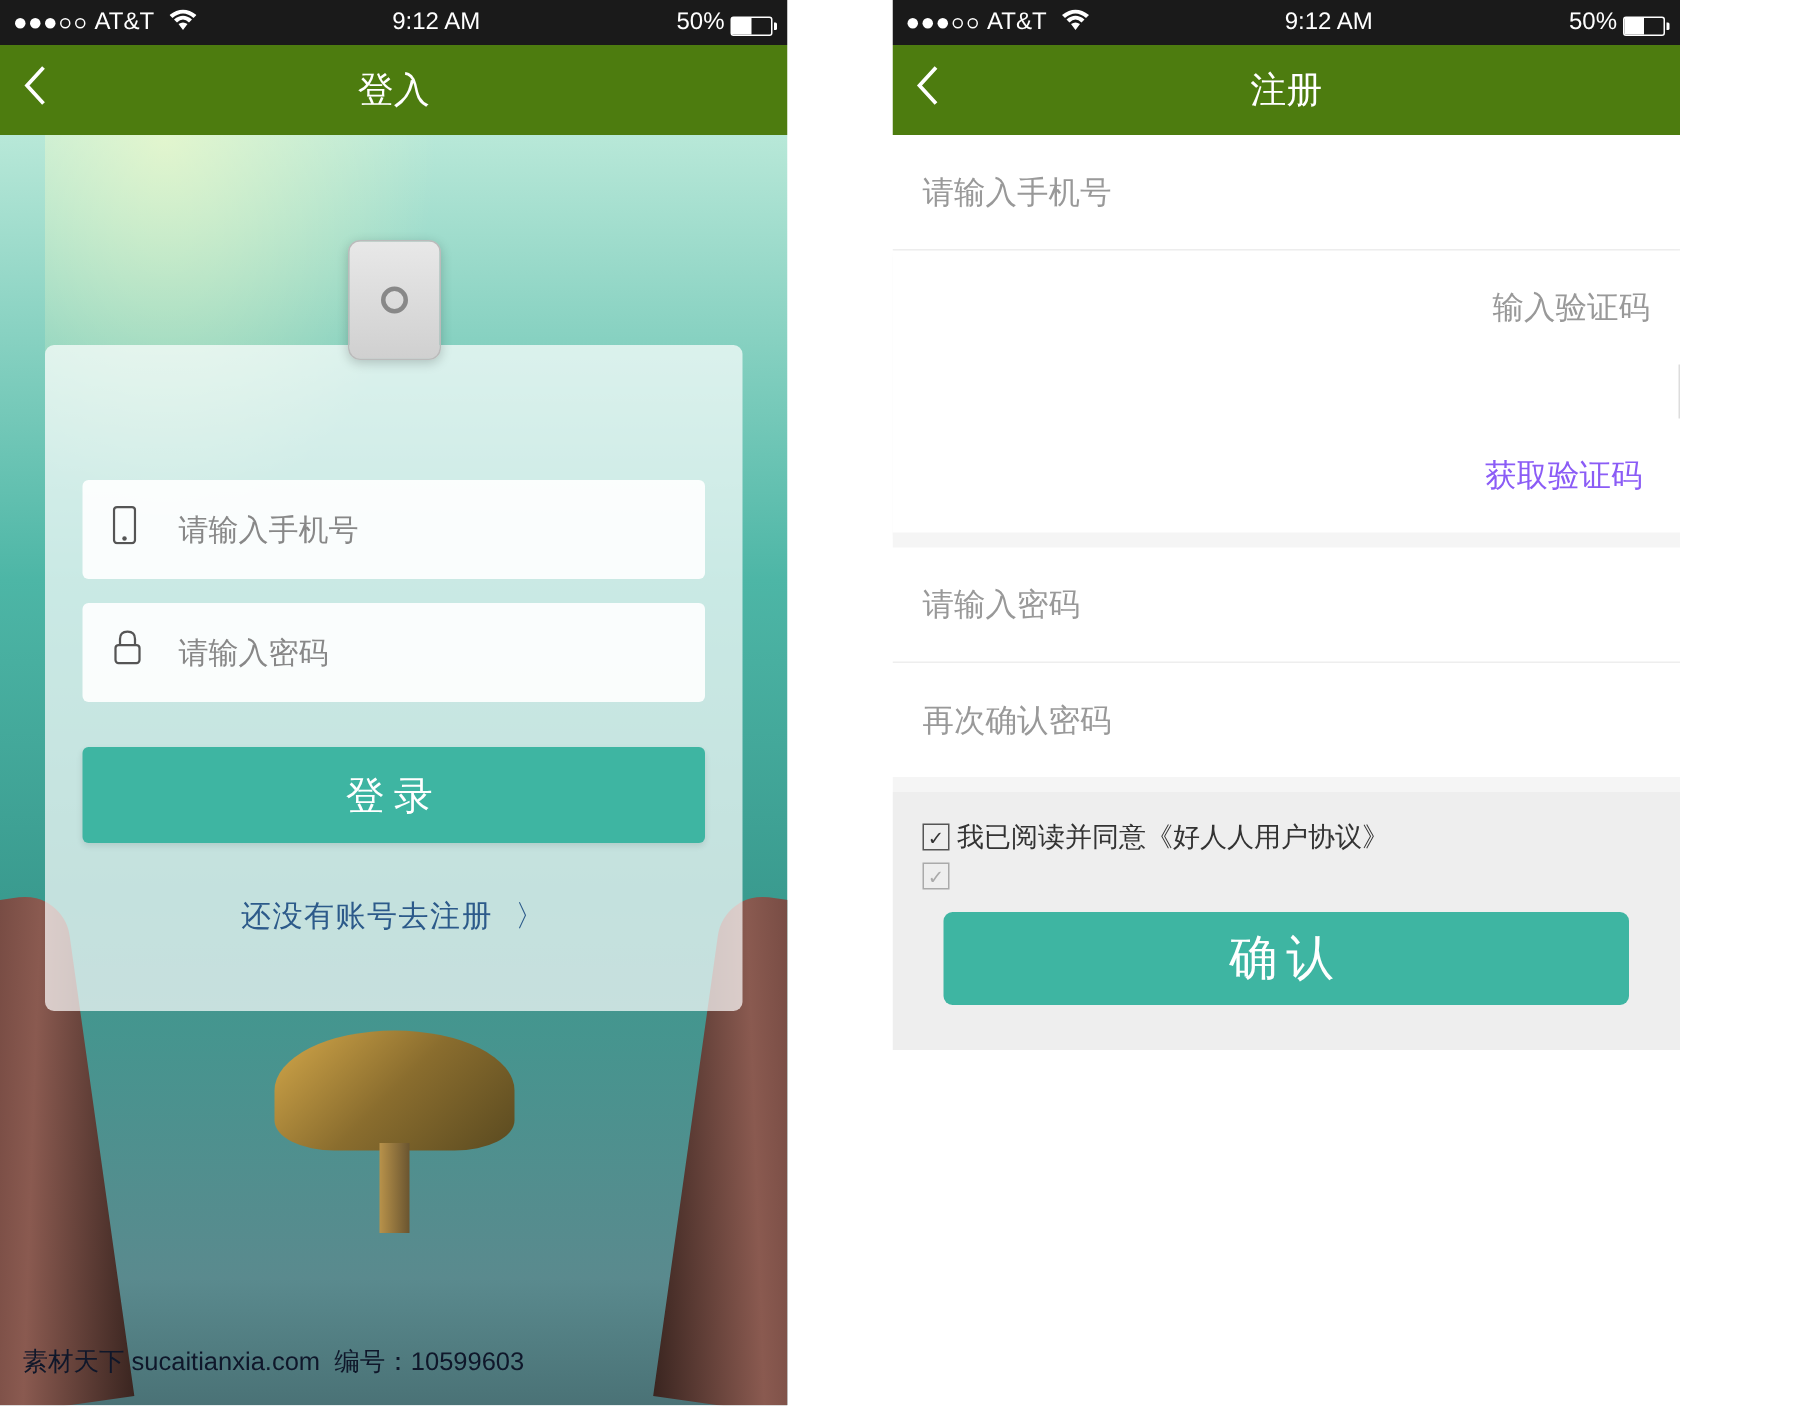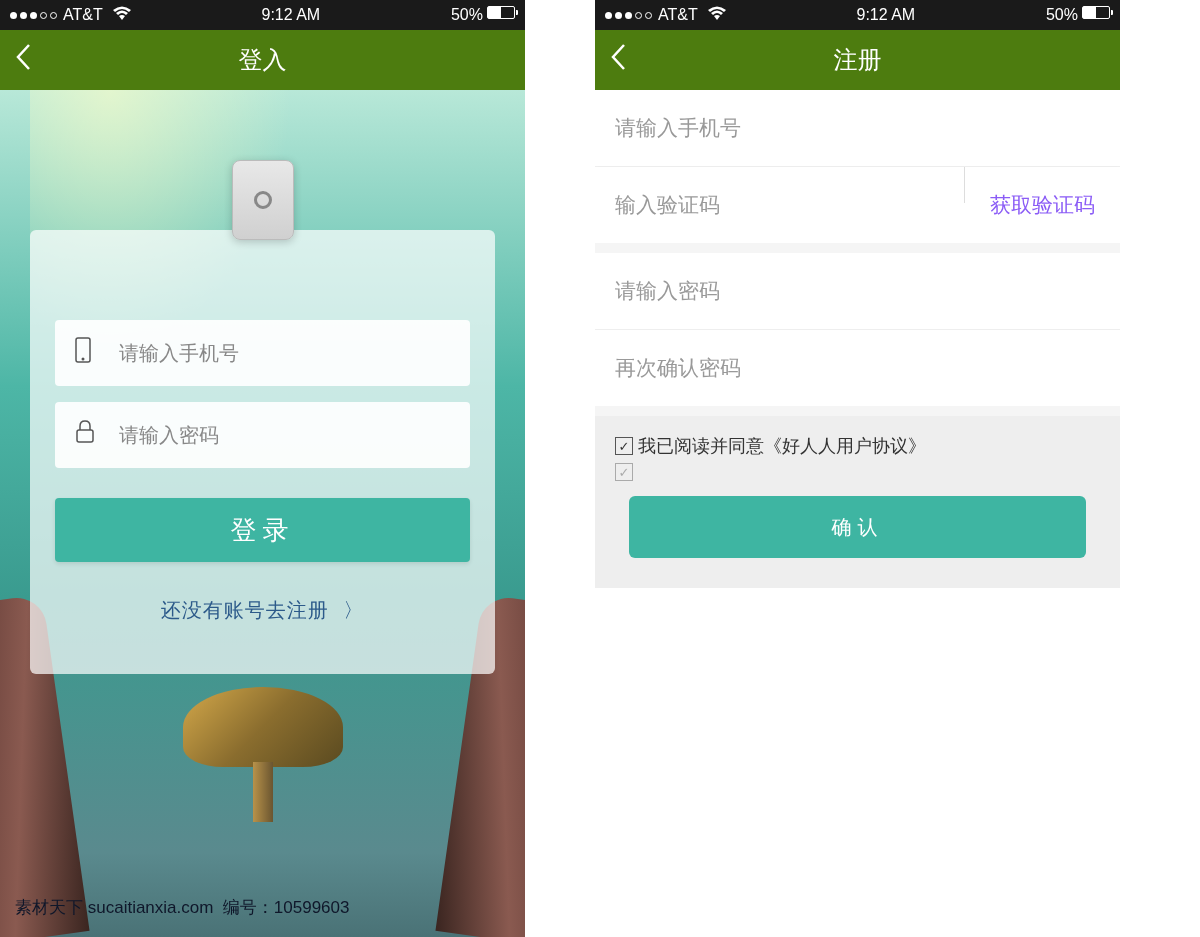--- a/index.html
+++ b/index.html
@@ -75,21 +75,21 @@
       background: transparent;
       border: 1px solid #fff;
     }
     
     .wifi-icon {
       margin-left: 4px;
     }
     
     .status-right {
       display: flex;
-      align-items: flex-start;
+      align-items: flex-end;
       gap: 4px;
     }
     
     .battery {
       width: 28px;
       height: 13px;
       border: 1.5px solid #fff;
       border-radius: 2px;
       position: relative;
       display: flex;
@@ -309,24 +309,25 @@
     
     .register-field {
       padding: 24px 20px;
       color: #999;
       font-size: 21px;
       border-bottom: 1px solid #eee;
     }
     
     .verify-row {
       display: flex;
-      align-items: flex-start;
+      align-items: flex-end;
       padding: 0;
       border-bottom: none;
       box-shadow: 0 3px 5px rgba(0,0,0,0.05);
+      flex-direction: column;
     }
     
     .verify-input {
       flex: 1;
       padding: 24px 20px;
       color: #999;
       font-size: 21px;
     }
     
     .verify-divider {
@@ -379,21 +380,21 @@
     }
     
     .confirm-button {
       background: #3eb5a2;
       height: 62px;
       border-radius: 6px;
       display: flex;
       align-items: center;
       justify-content: center;
       color: #fff;
-      font-size: 20px;
+      font-size: 32px;
       margin: 0 14px;
       cursor: pointer;
       letter-spacing: 6px;
     }
     
     .watermark {
       position: absolute;
       bottom: 18px;
       left: 15px;
       font-size: 17px;

